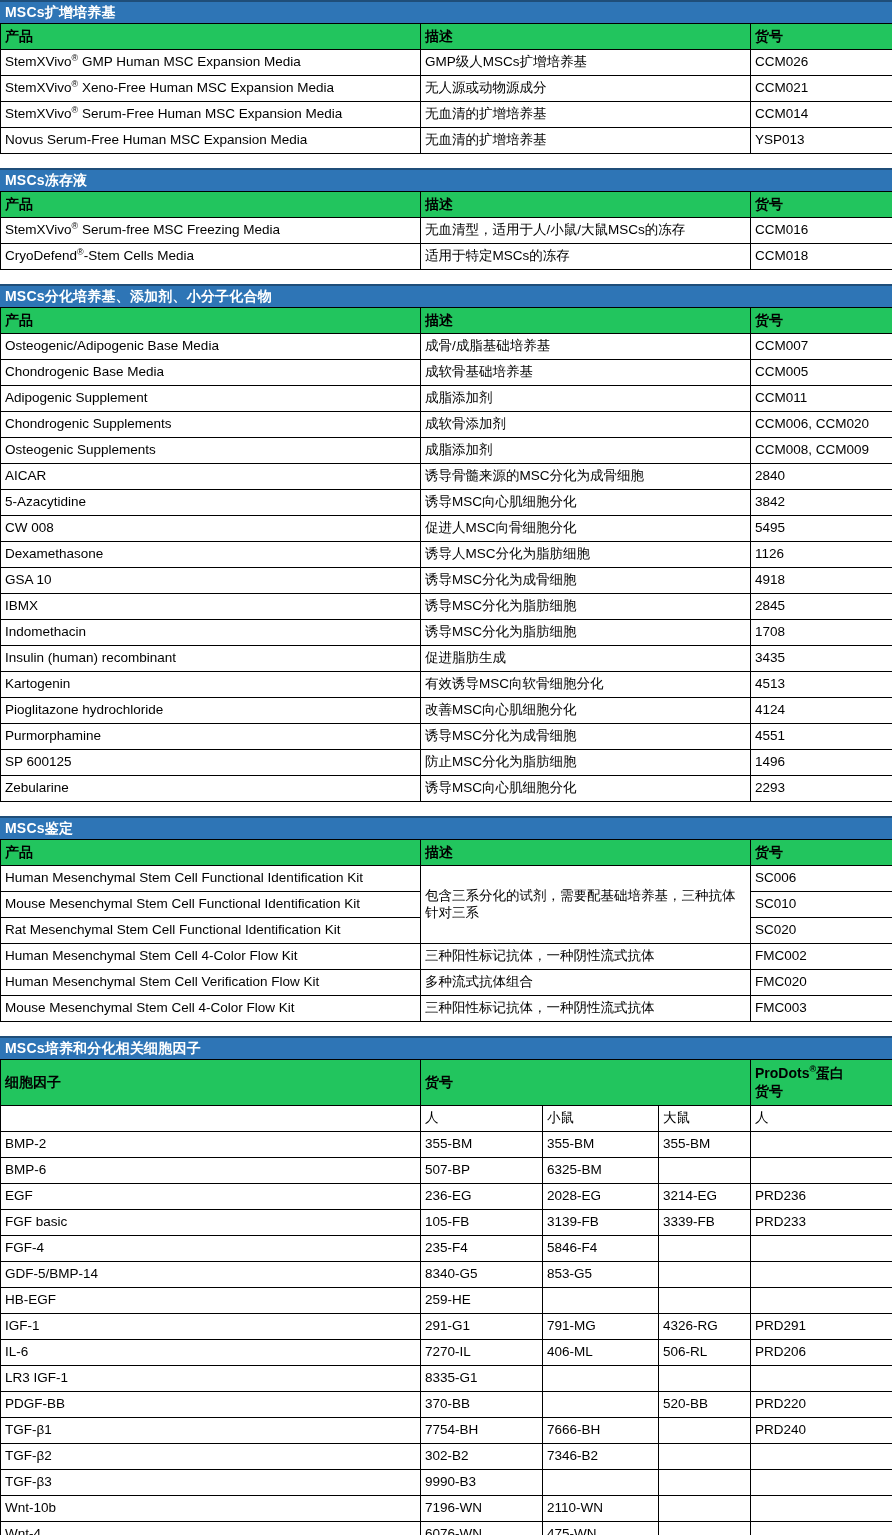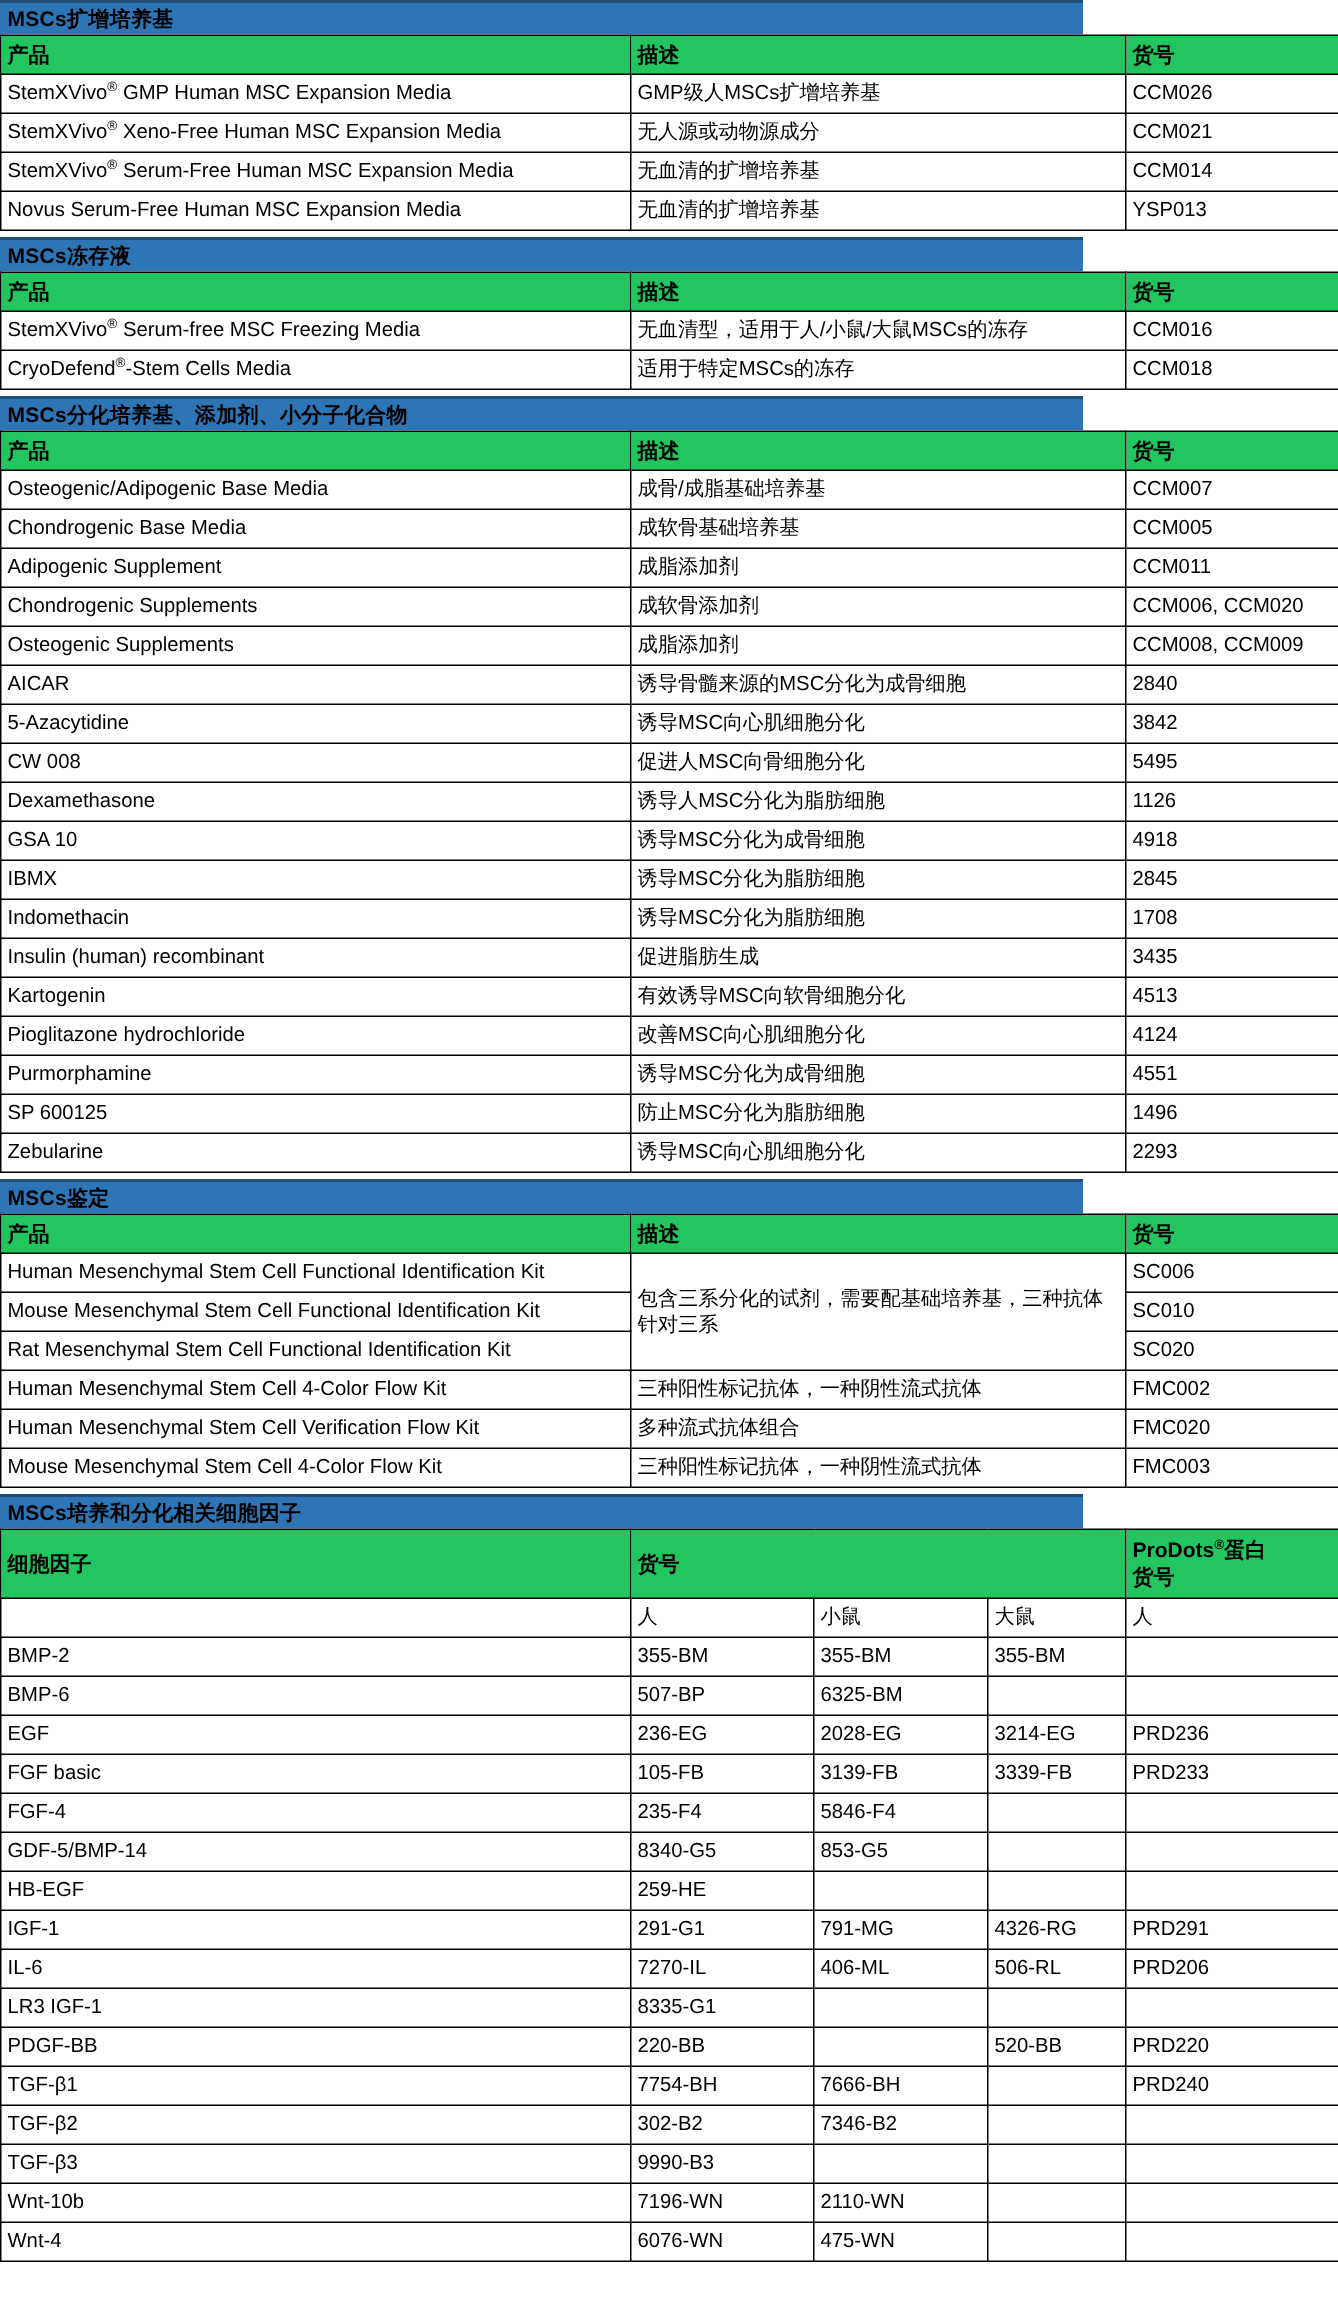--- a/index.html
+++ b/index.html
@@ -7,27 +7,27 @@
     padding: 0;
     background: #ffffff;
     color: #000000;
     font-family: "Liberation Sans", "DejaVu Sans", sans-serif;
   }
   #doc {
     width: 892px;
     background: #ffffff;
   }
   .section { width: 892px; }
-  .section + .section { margin-top: 4px; }
+  .section + .section { margin-top: 14px; }
   .band {
     box-sizing: border-box;
-    width: 722px;
+    width: 892px;
     background: #2E75B6;
     border-top: 2px solid #1F4E79;
-    color: #000000;
+    color: #ffffff;
     font-weight: bold;
     font-size: 14px;
     line-height: 21px;
     height: 23px;
     padding: 0 5px;
     letter-spacing: 0.2px;
   }
   table {
     border-collapse: collapse;
     table-layout: fixed;
@@ -369,21 +369,21 @@
           </tr>
           <tr>
             <td>LR3 IGF-1</td>
             <td>8335-G1</td>
             <td></td>
             <td></td>
             <td></td>
           </tr>
           <tr>
             <td>PDGF-BB</td>
-            <td>220-BB</td>
+            <td>370-BB</td>
             <td></td>
             <td>520-BB</td>
             <td>PRD220</td>
           </tr>
           <tr>
             <td>TGF-β1</td>
             <td>7754-BH</td>
             <td>7666-BH</td>
             <td></td>
             <td>PRD240</td>

